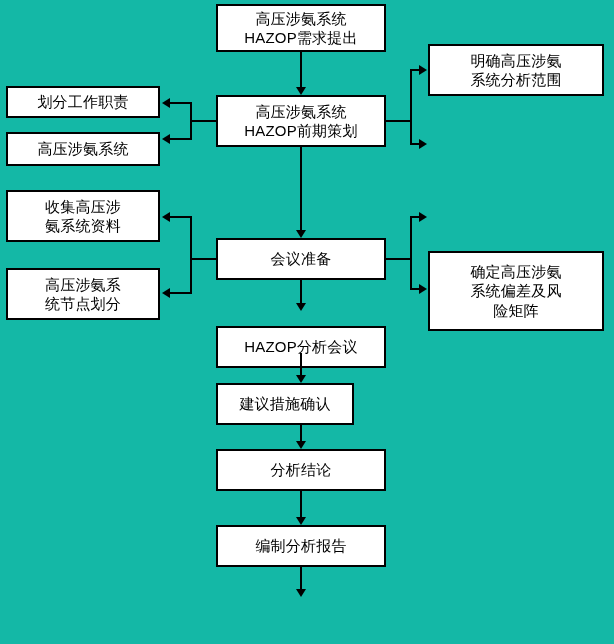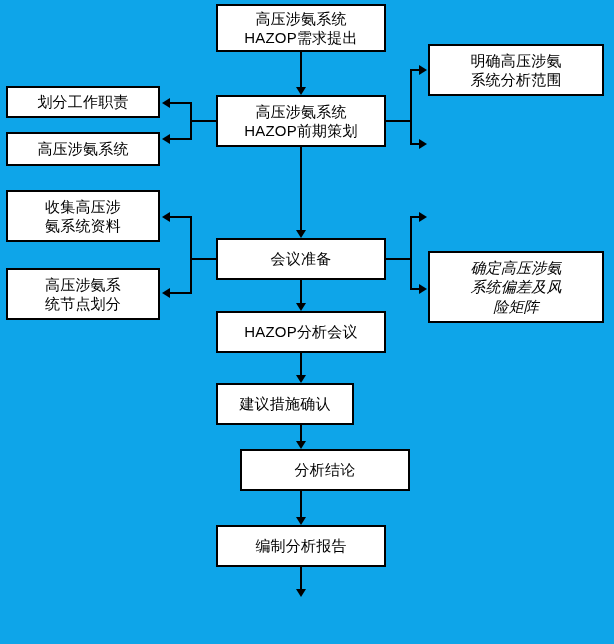--- a/index.html
+++ b/index.html
@@ -4,21 +4,21 @@
 <style>
   html, body {
     margin: 0;
     padding: 0;
     background: #ffffff;
   }
   #canvas {
     position: relative;
     width: 614px;
     height: 644px;
-    background: #0ea5e9;
+    background: #14b8a6;
     font-family: "Liberation Sans", sans-serif;
     overflow: hidden;
   }
   .node {
     position: absolute;
     box-sizing: border-box;
     border: 2px solid #000000;
     background: #ffffff;
     display: flex;
     align-items: center;
@@ -64,45 +64,45 @@
 <div id="canvas">
 
   <div class="node" style="left:216px; top:4px; width:170px; height:48px;">高压涉氨系统
 HAZOP需求提出</div>
 
   <div class="node" style="left:216px; top:95px; width:170px; height:52px;">高压涉氨系统
 HAZOP前期策划</div>
 
   <div class="node" style="left:216px; top:238px; width:170px; height:42px;">会议准备</div>
 
-  <div class="node" style="left:216px; top:311px; width:170px; height:42px;text-align:right;">HAZOP分析会议</div>
+  <div class="node" style="left:216px; top:326px; width:170px; height:42px;text-align:right;">HAZOP分析会议</div>
 
   <div class="node" style="left:216px; top:383px; width:138px; height:42px;">建议措施确认</div>
 
-  <div class="node" style="left:216px; top:449px; width:170px; height:42px;margin-left:24px;">分析结论</div>
+  <div class="node" style="left:216px; top:449px; width:170px; height:42px;">分析结论</div>
 
   <div class="node" style="left:216px; top:525px; width:170px; height:42px;">编制分析报告</div>
 
 
   <div class="node" style="left:6px; top:86px; width:154px; height:32px;">划分工作职责</div>
 
   <div class="node" style="left:6px; top:132px; width:154px; height:34px;">高压涉氨系统</div>
 
   <div class="node" style="left:6px; top:190px; width:154px; height:52px;">收集高压涉
 氨系统资料</div>
 
   <div class="node" style="left:6px; top:268px; width:154px; height:52px;">高压涉氨系
 统节点划分</div>
 
   <div class="node" style="left:428px; top:44px; width:176px; height:52px;">明确高压涉氨
 系统分析范围</div>
 
 
 
-  <div class="node" style="left:428px; top:251px; width:176px; height:72px;font-style:italic;">确定高压涉氨
+  <div class="node" style="left:428px; top:251px; width:176px; height:80px;">确定高压涉氨
 系统偏差及风
 险矩阵</div>
 
   <div class="line v" style="left:300px; top:52px; height:35px;"></div>
   <div class="arrow down" style="left:296px; top:87px;"></div>
 
   <div class="line v" style="left:300px; top:147px; height:83px;"></div>
   <div class="arrow down" style="left:296px; top:230px;"></div>
 
   <div class="line v" style="left:300px; top:280px; height:23px;"></div>

